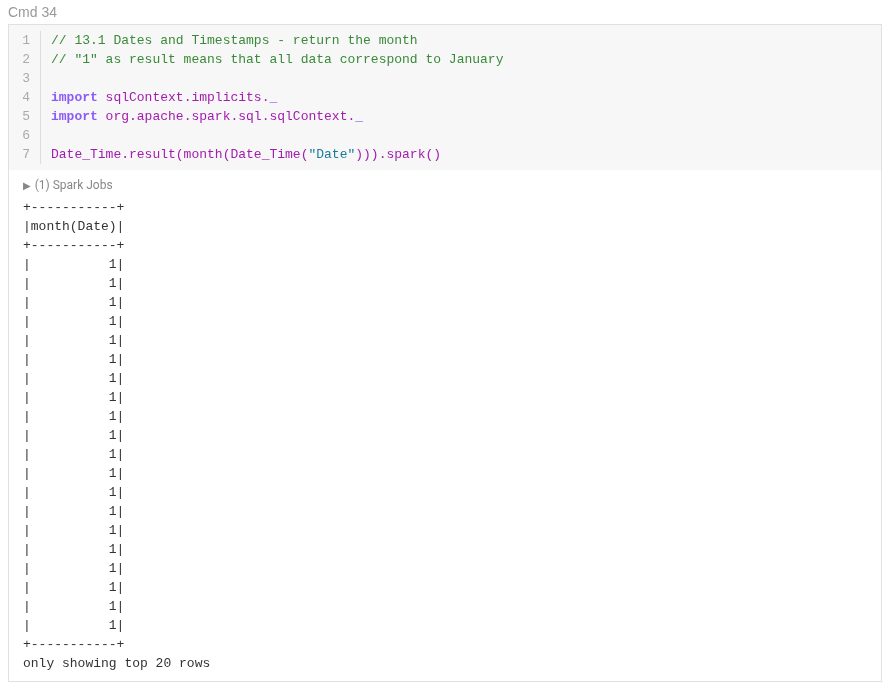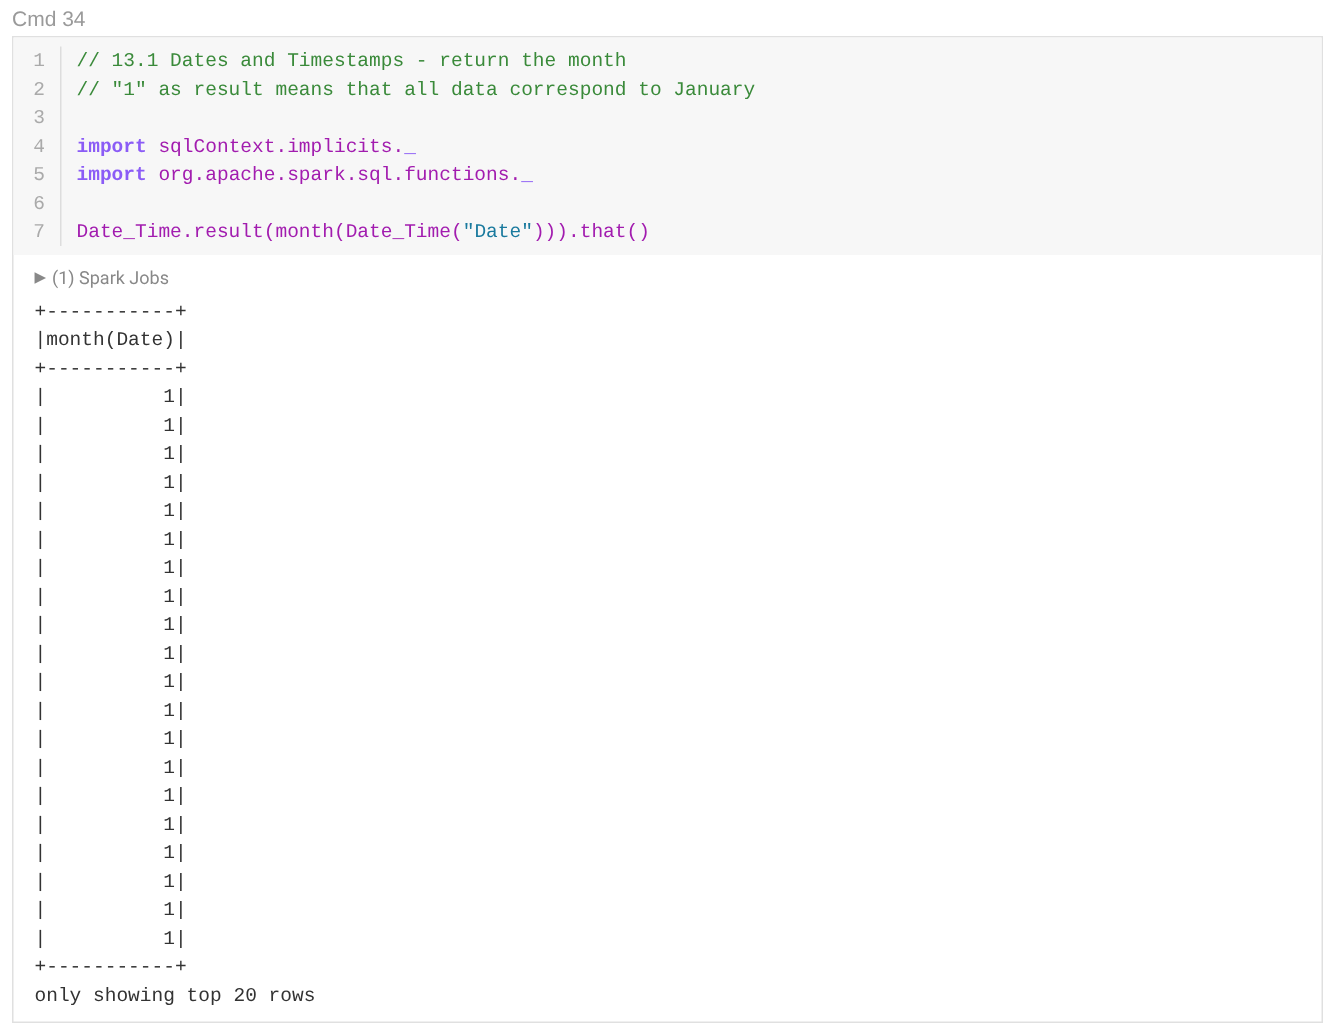--- a/index.html
+++ b/index.html
@@ -88,23 +88,23 @@
         <div>4</div>
         <div>5</div>
         <div>6</div>
         <div>7</div>
       </div>
     <div class="code-lines">
       <div><span class="tok-comment">// 13.1 Dates and Timestamps - return the month</span></div>
       <div><span class="tok-comment">// "1" as result means that all data correspond to January</span></div>
       <div></div>
       <div><span class="tok-keyword">import</span><span class="tok-ident"> sqlContext.implicits.</span><span class="tok-keyword">_</span></div>
-      <div><span class="tok-keyword">import</span><span class="tok-ident"> org.apache.spark.sql.functions.</span><span class="tok-keyword">_</span></div>
+      <div><span class="tok-keyword">import</span><span class="tok-ident"> org.apache.spark.sql.sqlContext.</span><span class="tok-keyword">_</span></div>
       <div></div>
-      <div><span class="tok-ident">Date_Time.result(month(Date_Time(</span><span class="tok-string">"Date"</span><span class="tok-ident">))).that()</span></div>
+      <div><span class="tok-ident">Date_Time.result(month(Date_Time(</span><span class="tok-string">"Date"</span><span class="tok-ident">))).spark()</span></div>
     </div>
   </div>
 
   <div class="output-section">
     <div class="spark-jobs">
       <span class="tri">▶</span>
       <span>(1) Spark Jobs</span>
     </div>
     <div class="output-text" id="output-text">+-----------+
 |month(Date)|

